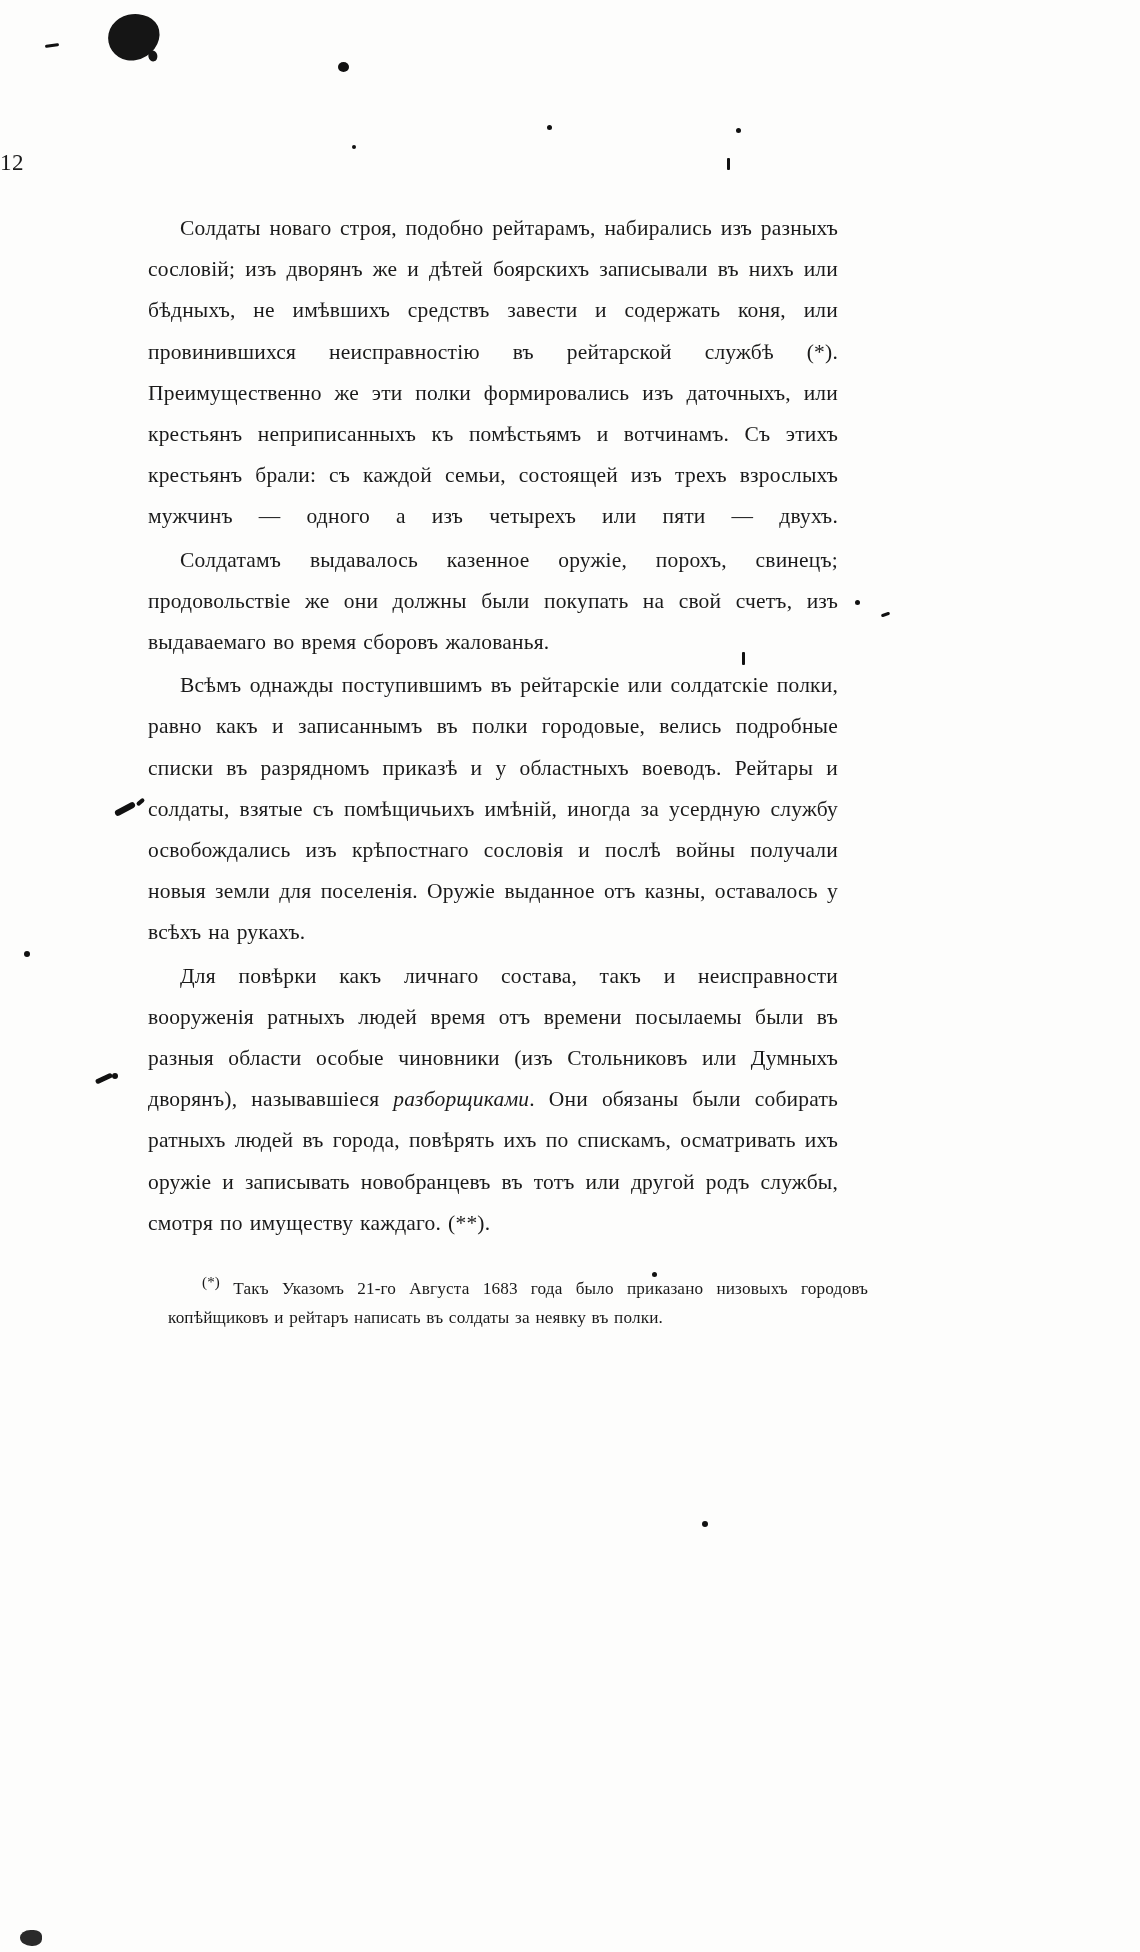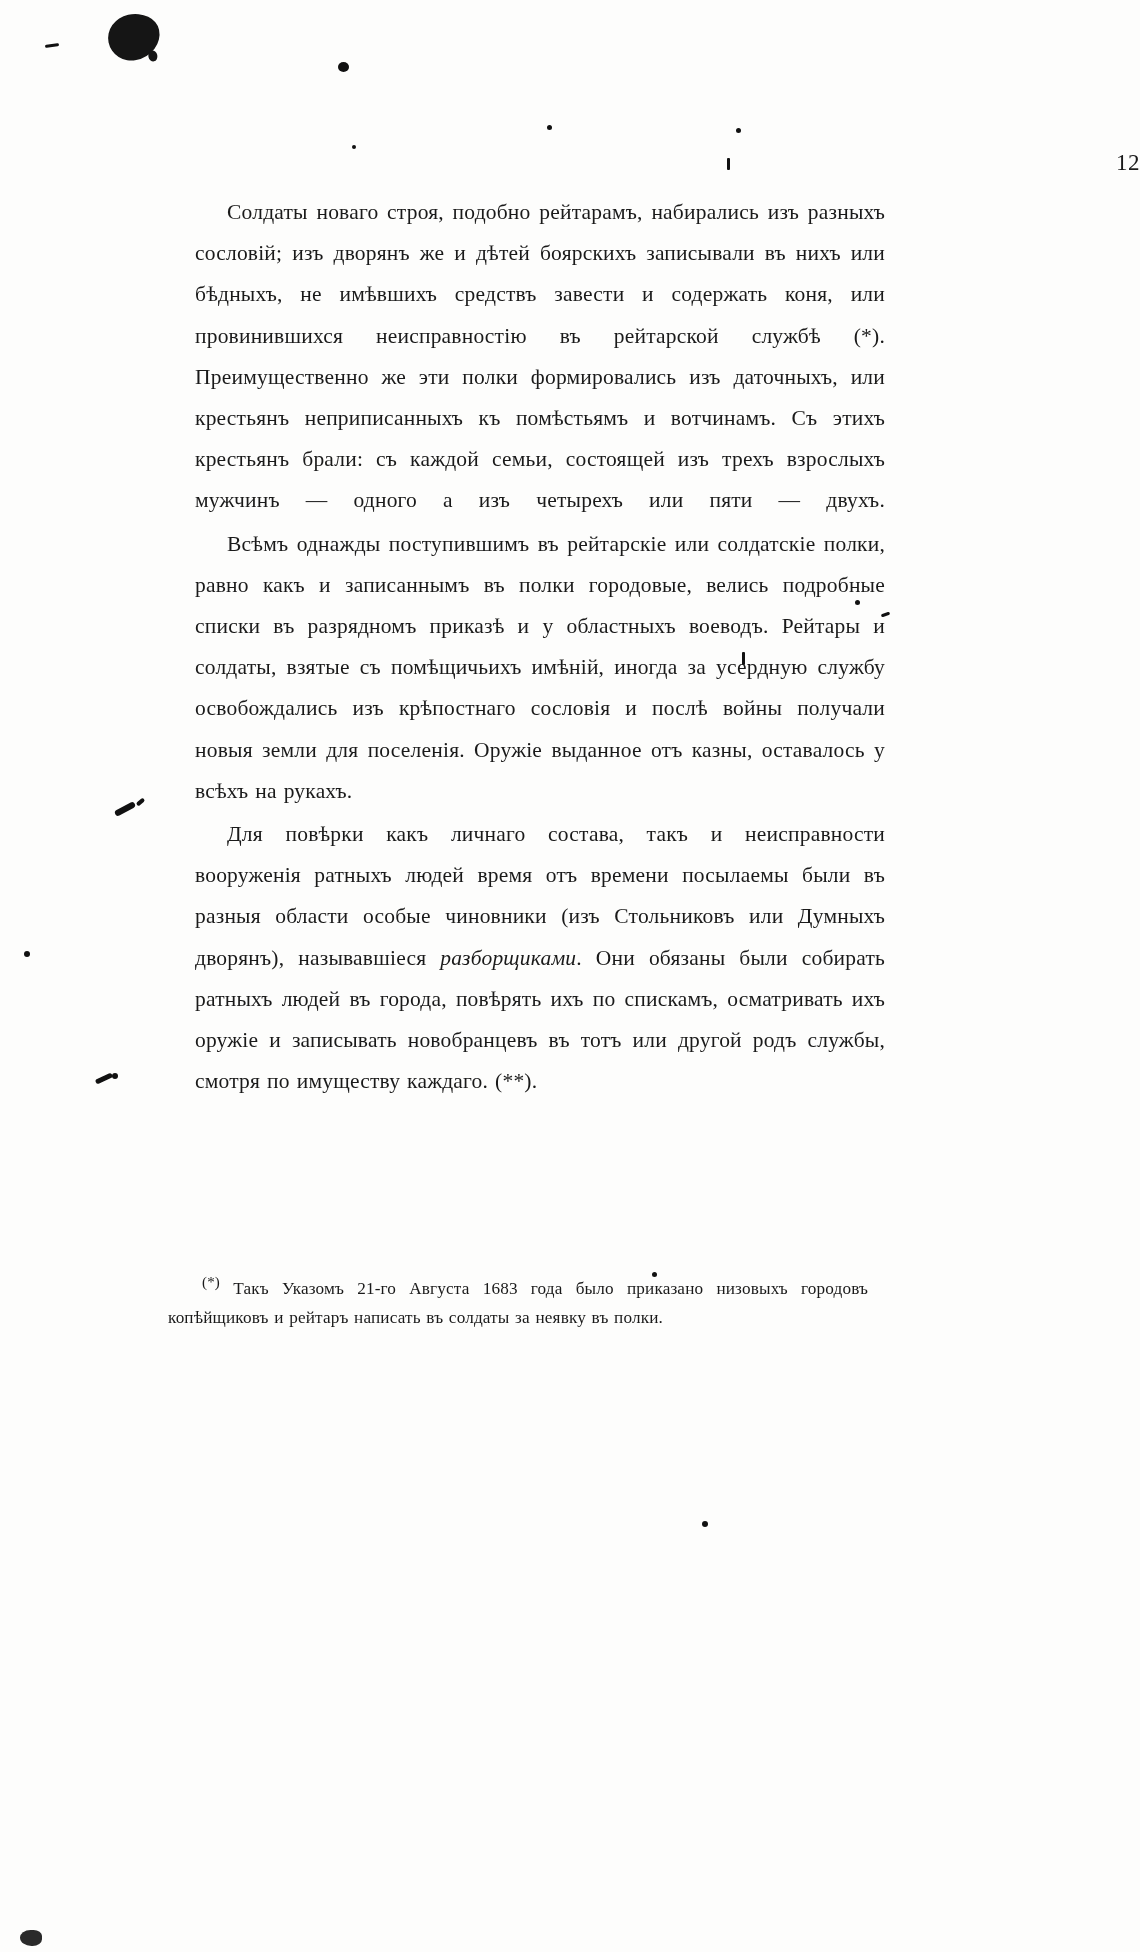--- a/index.html
+++ b/index.html
@@ -65,31 +65,30 @@
   .speck-15 { left: 652px; top: 1272px; width: 5px; height: 5px; }
   .speck-16 { left: 702px; top: 1521px; width: 6px; height: 6px; }
   .speck-17 { left: 20px; top: 1930px; width: 22px; height: 16px; border-radius: 50% 40% 45% 55%; background: #2a2a2a; }
 
   
   .folio {
     position: absolute;
     top: 150px;
     left: 0;
     right: 0;
-    text-align: right;
+    text-align: left;
     font-size: 23px;
     letter-spacing: 0.5px;
   }
 
   .text-col {
     position: absolute;
     left: 148px;
-    top: 192px;
+    top: 208px;
     width: 690px;
-    margin-left: 47px;
   }
 
   p.para {
     margin: 0 0 2px 0;
     font-size: 21.5px;
     line-height: 41.2px;
     text-align: justify;
     text-indent: 32px;
     letter-spacing: 0.2px;
     word-spacing: 1.4px;
@@ -147,20 +146,21 @@
   <div class="blot speck-13"></div>
   <div class="blot speck-14"></div>
   <div class="blot speck-15"></div>
   <div class="blot speck-16"></div>
   <div class="blot speck-17"></div>
 
   <div class="folio">12</div>
 
   <div class="text-col">
     <p class="para last-justify">Солдаты новаго строя, подобно рейтарамъ, набирались изъ разныхъ сословій; изъ дворянъ же и дѣтей боярскихъ записывали въ нихъ или бѣдныхъ, не имѣвшихъ средствъ завести и содержать коня, или провинившихся неисправностію въ рейтарской службѣ (*). Преимущественно же эти полки формировались изъ даточныхъ, или крестьянъ неприписанныхъ къ помѣстьямъ и вотчинамъ. Съ этихъ крестьянъ брали: съ каждой семьи, состоящей изъ трехъ взрослыхъ мужчинъ — одного а изъ четырехъ или пяти — двухъ.</p>
+    <p class="para">Солдатамъ выдавалось казенное оружіе, порохъ, свинецъ; продовольствіе же они должны были покупать на свой счетъ, изъ выдаваемаго во время сборовъ жалованья.</p>
     <p class="para">Всѣмъ однажды поступившимъ въ рейтарскіе или солдатскіе полки, равно какъ и записаннымъ въ полки городовые, велись подробные списки въ разрядномъ приказѣ и у областныхъ воеводъ. Рейтары и солдаты, взятые съ помѣщичьихъ имѣній, иногда за усердную службу освобождались изъ крѣпостнаго сословія и послѣ войны получали новыя земли для поселенія. Оружіе выданное отъ казны, оставалось у всѣхъ на рукахъ.</p>
     <p class="para"><span>Для повѣрки какъ личнаго состава, такъ и неисправности вооруженія ратныхъ людей время отъ времени посылаемы были въ разныя области особые чиновники (изъ Стольниковъ или Думныхъ дворянъ), называвшіеся </span><em class="it">разборщиками</em><span>. Они обязаны были собирать ратныхъ людей въ города, повѣрять ихъ по спискамъ, осматривать ихъ оружіе и записывать новобранцевъ въ тотъ или другой родъ службы, смотря по имуществу каждаго. (**).</span></p>
   </div>
 
   <div class="notes">
     <p class="note"><span class="note-mark">(*)</span> <span>Такъ Указомъ 21-го Августа 1683 года было приказано низовыхъ городовъ копѣйщиковъ и рейтаръ написать въ солдаты за неявку въ полки.</span></p>
   </div>
 
 </div>
 

